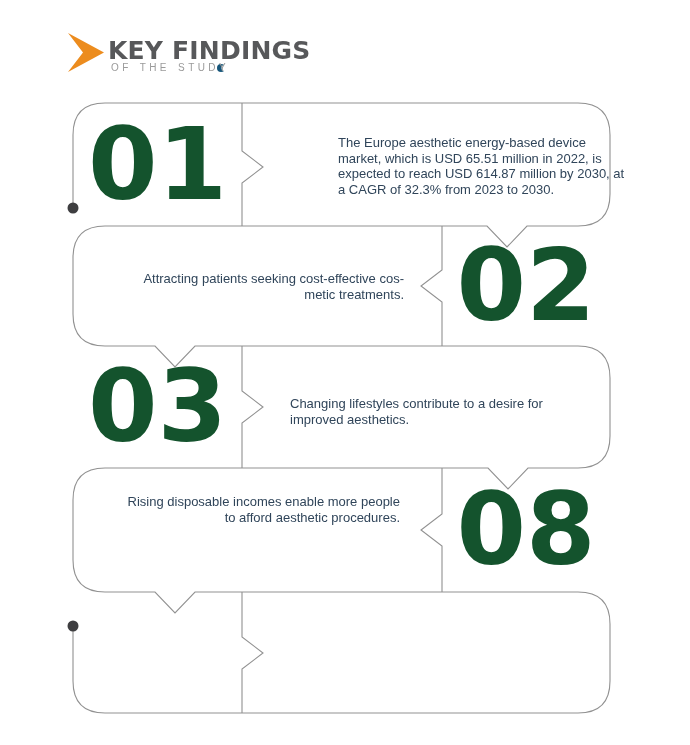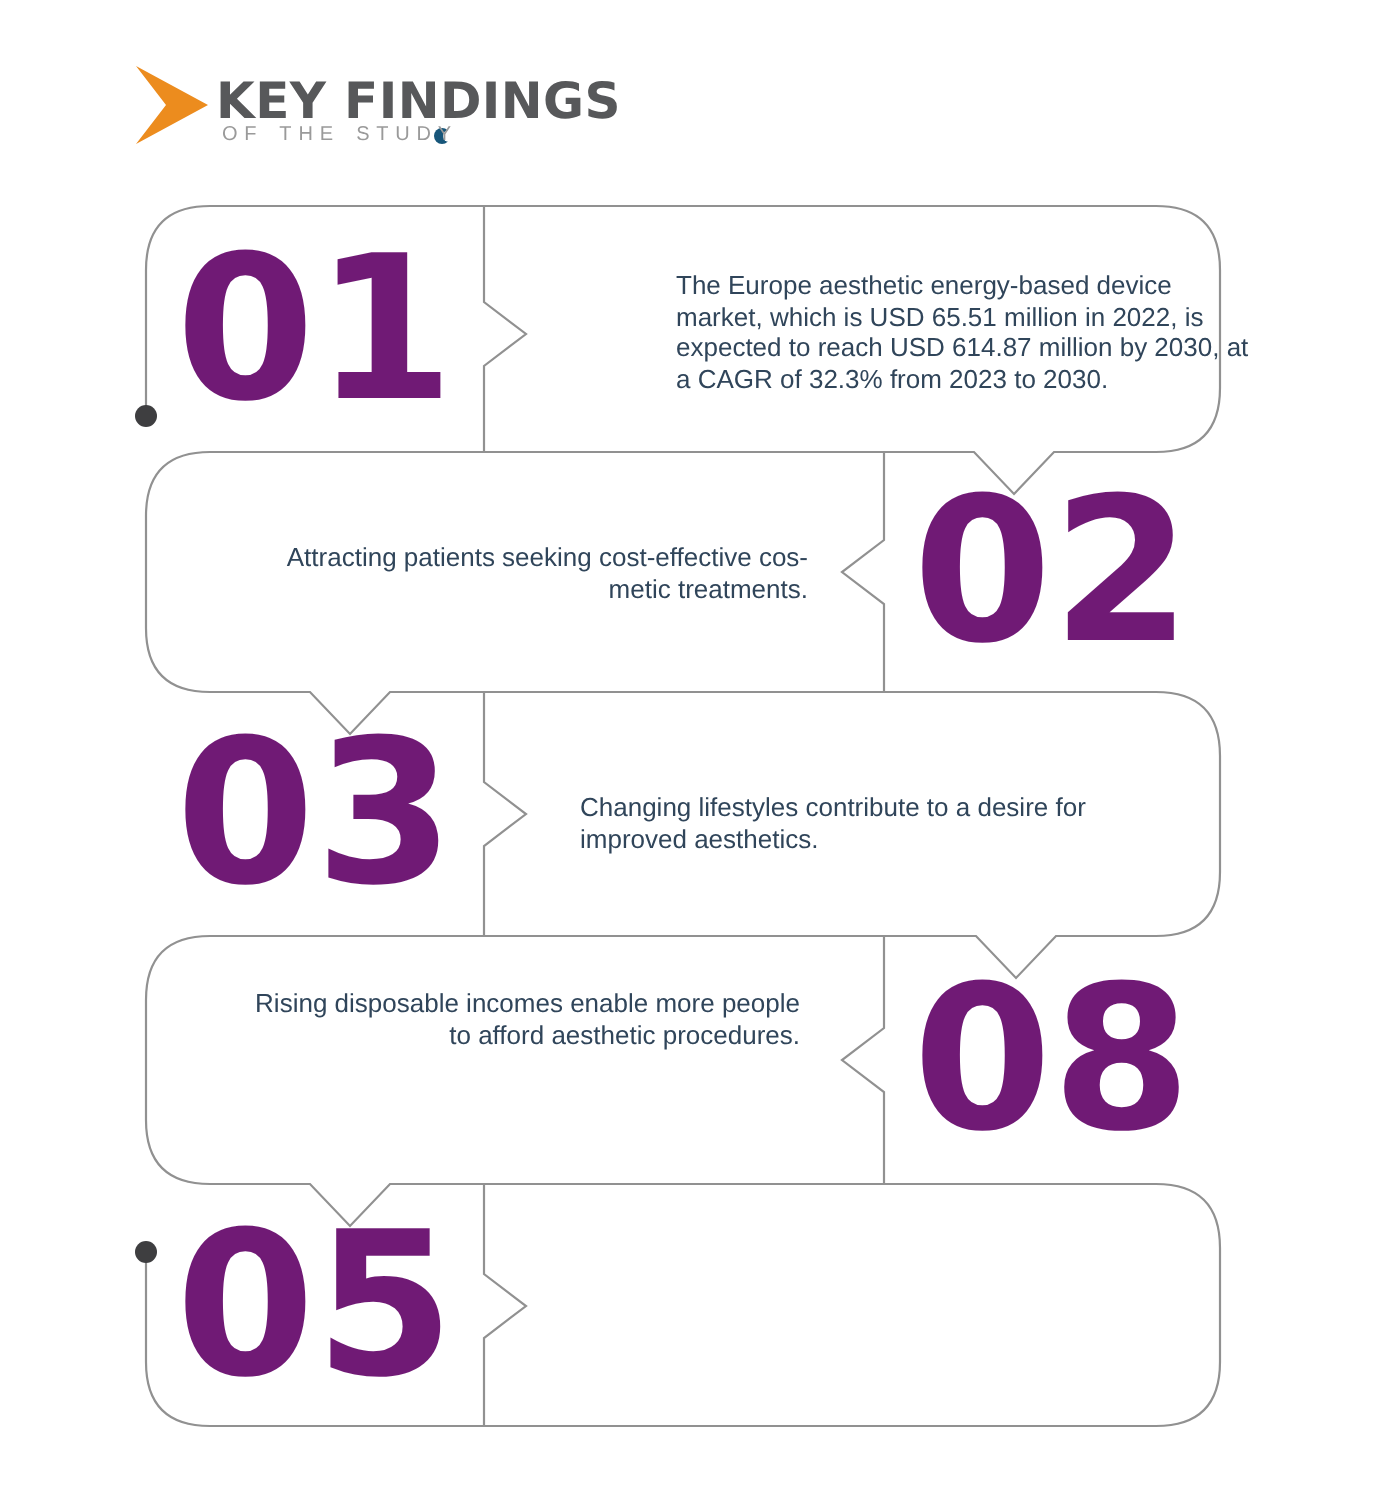--- a/index.html
+++ b/index.html
@@ -39,21 +39,21 @@
   }
   
   .big-number {
     position: absolute;
     display: flex;
     align-items: center;
     justify-content: center;
     font-family: "DejaVu Sans", sans-serif;
     font-weight: 700;
     font-size: 100px;
-    color: #701a75;
+    color: #14532d;
     line-height: 1;
     user-select: none;
   }
   .num-1 { left: 73px;  top: 103px; width: 169px; height: 123px; }
   .num-2 { left: 442px; top: 226px; width: 168px; height: 120px; }
   .num-3 { left: 73px;  top: 346px; width: 169px; height: 122px; }
   .num-4 { left: 442px; top: 468px; width: 168px; height: 124px; }
   .num-5 { left: 73px;  top: 592px; width: 169px; height: 121px; }
   
   .finding-text {
@@ -114,21 +114,20 @@
     </g>
   </svg>
 
   <div class="brand-title">KEY FINDINGS</div>
   <div class="brand-subtitle">OF THE STUDY</div>
 
   <div class="big-number num-1">01</div>
   <div class="big-number num-2">02</div>
   <div class="big-number num-3">03</div>
   <div class="big-number num-4">08</div>
-  <div class="big-number num-5">05</div>
 
   <div class="finding-text text-left txt-1">The Europe aesthetic energy-based device
 market, which is USD 65.51 million in 2022, is
 expected to reach USD 614.87 million by 2030, at
 a CAGR of 32.3% from 2023 to 2030.</div>
   <div class="finding-text text-right txt-2">Attracting patients seeking cost-effective cos-
 metic treatments.</div>
   <div class="finding-text text-left txt-3">Changing lifestyles contribute to a desire for
 improved aesthetics.</div>
   <div class="finding-text text-right txt-4">Rising disposable incomes enable more people

